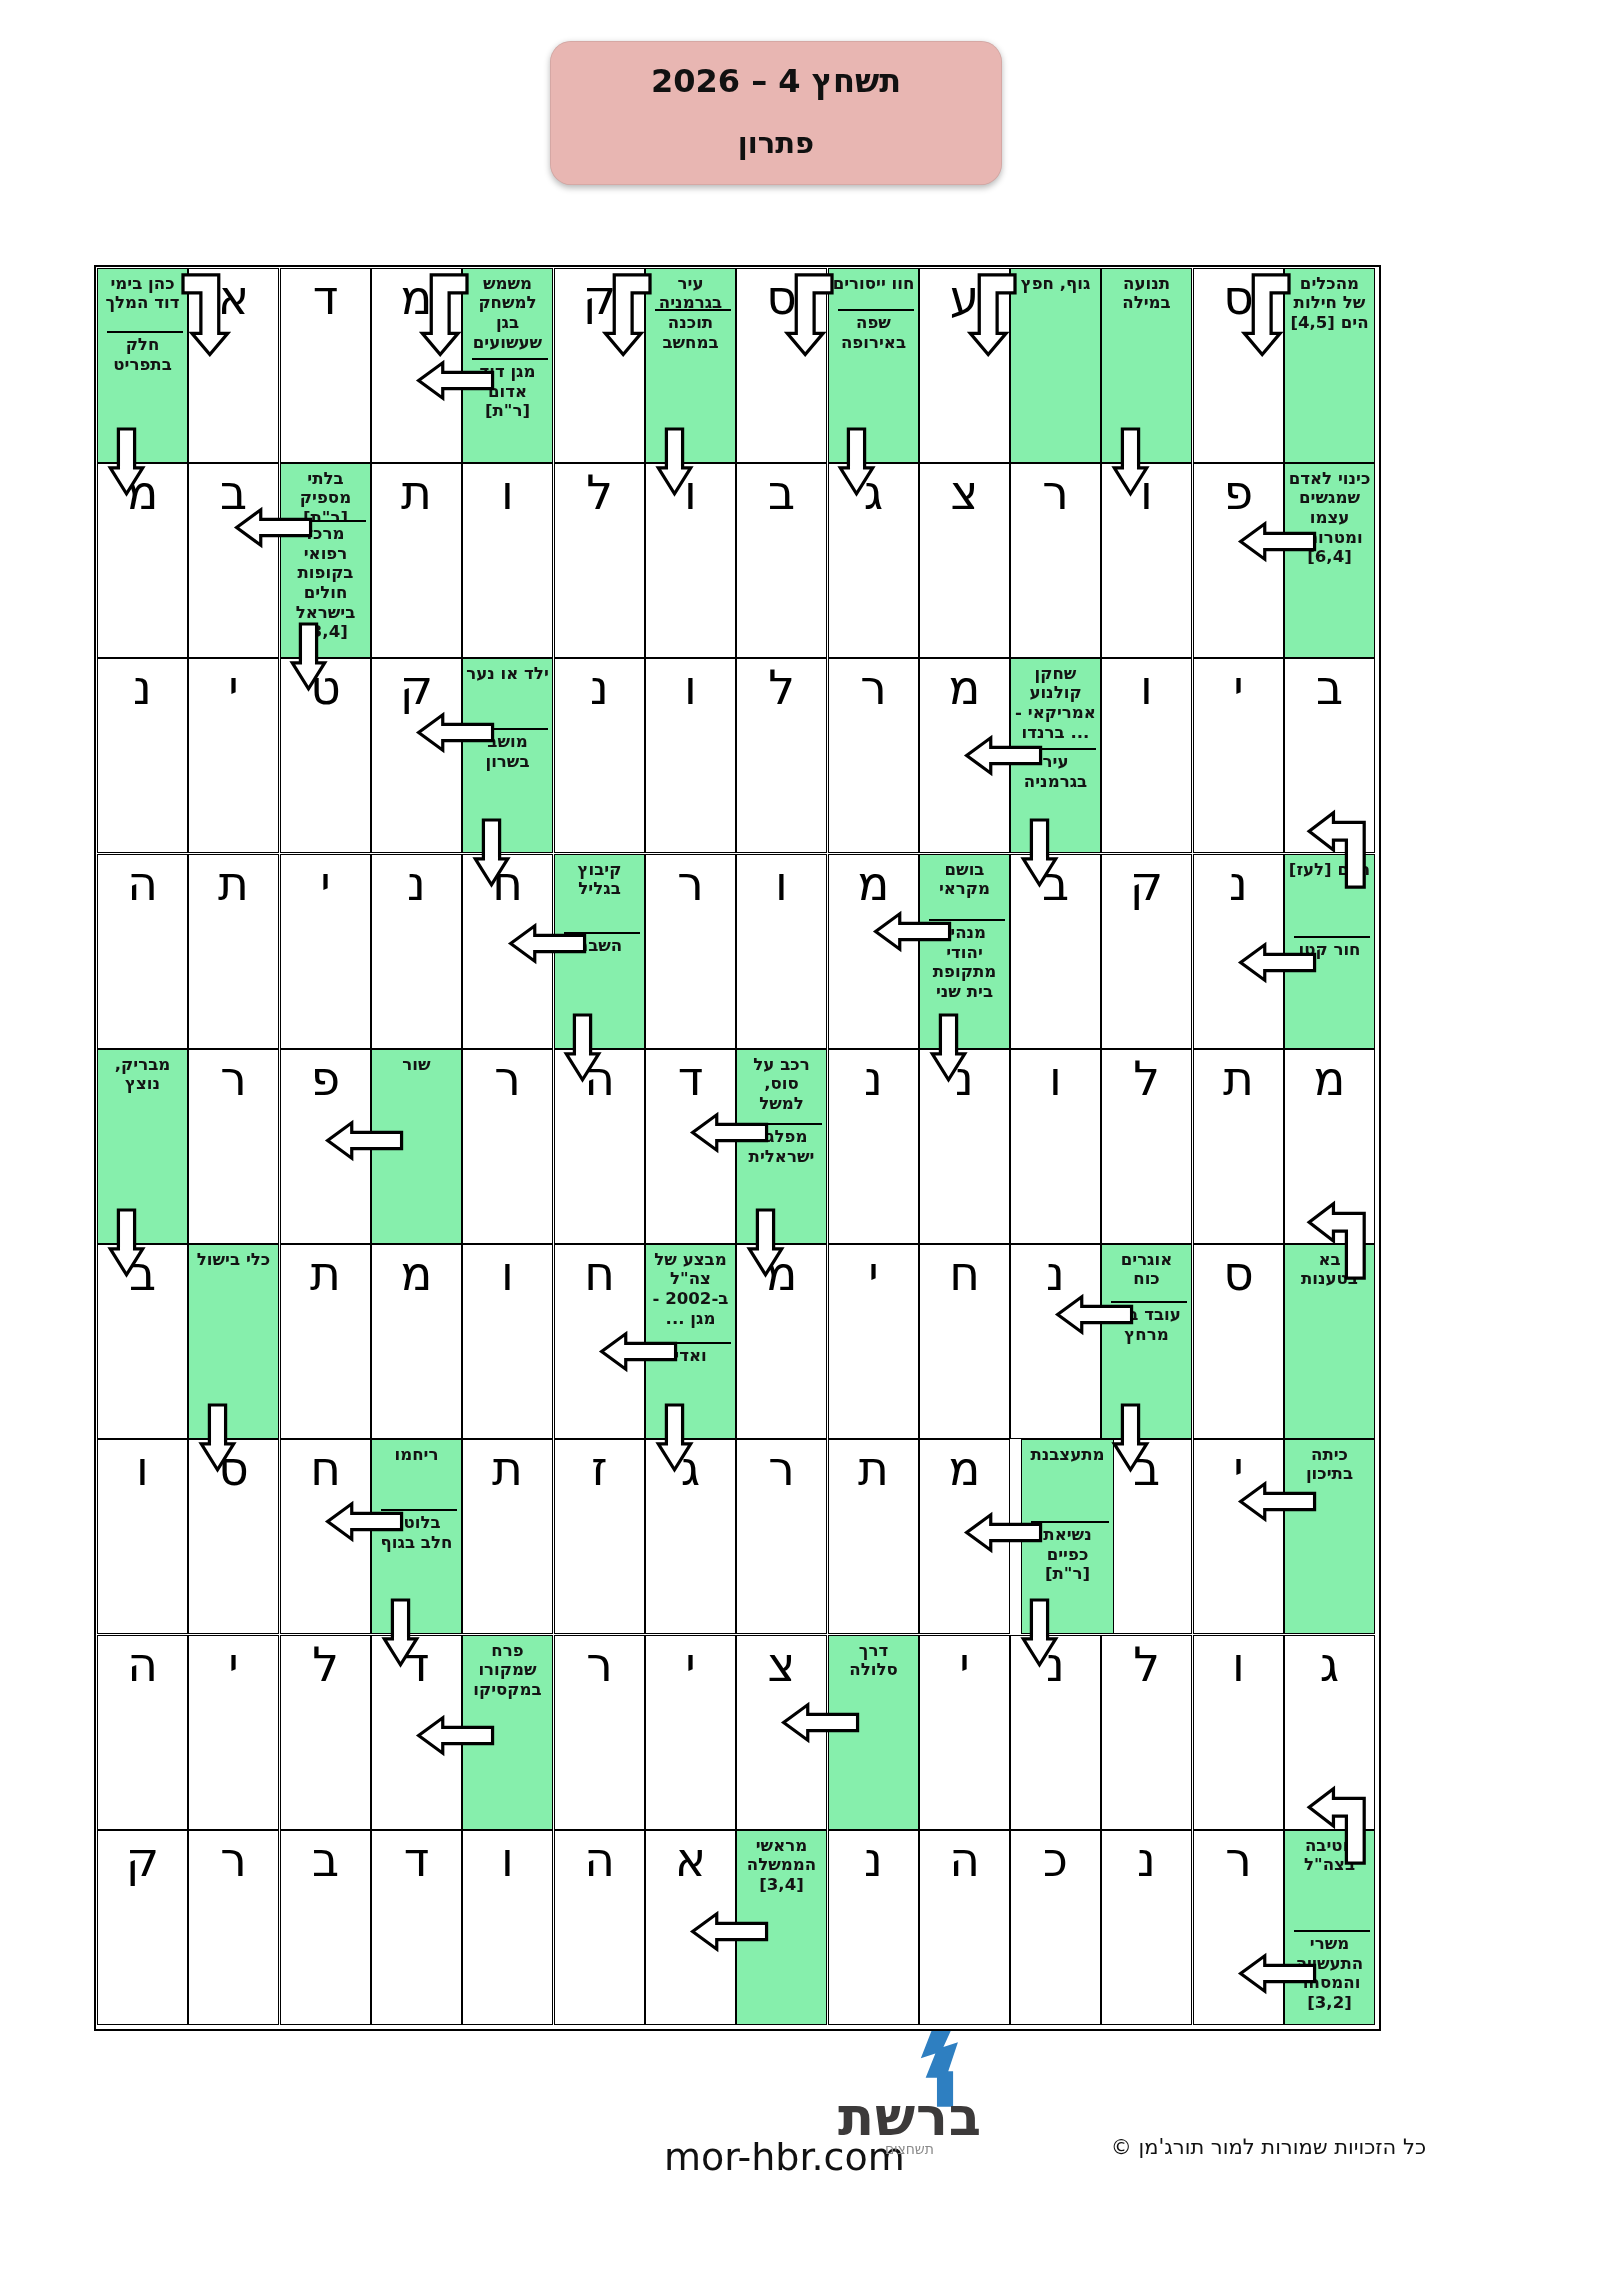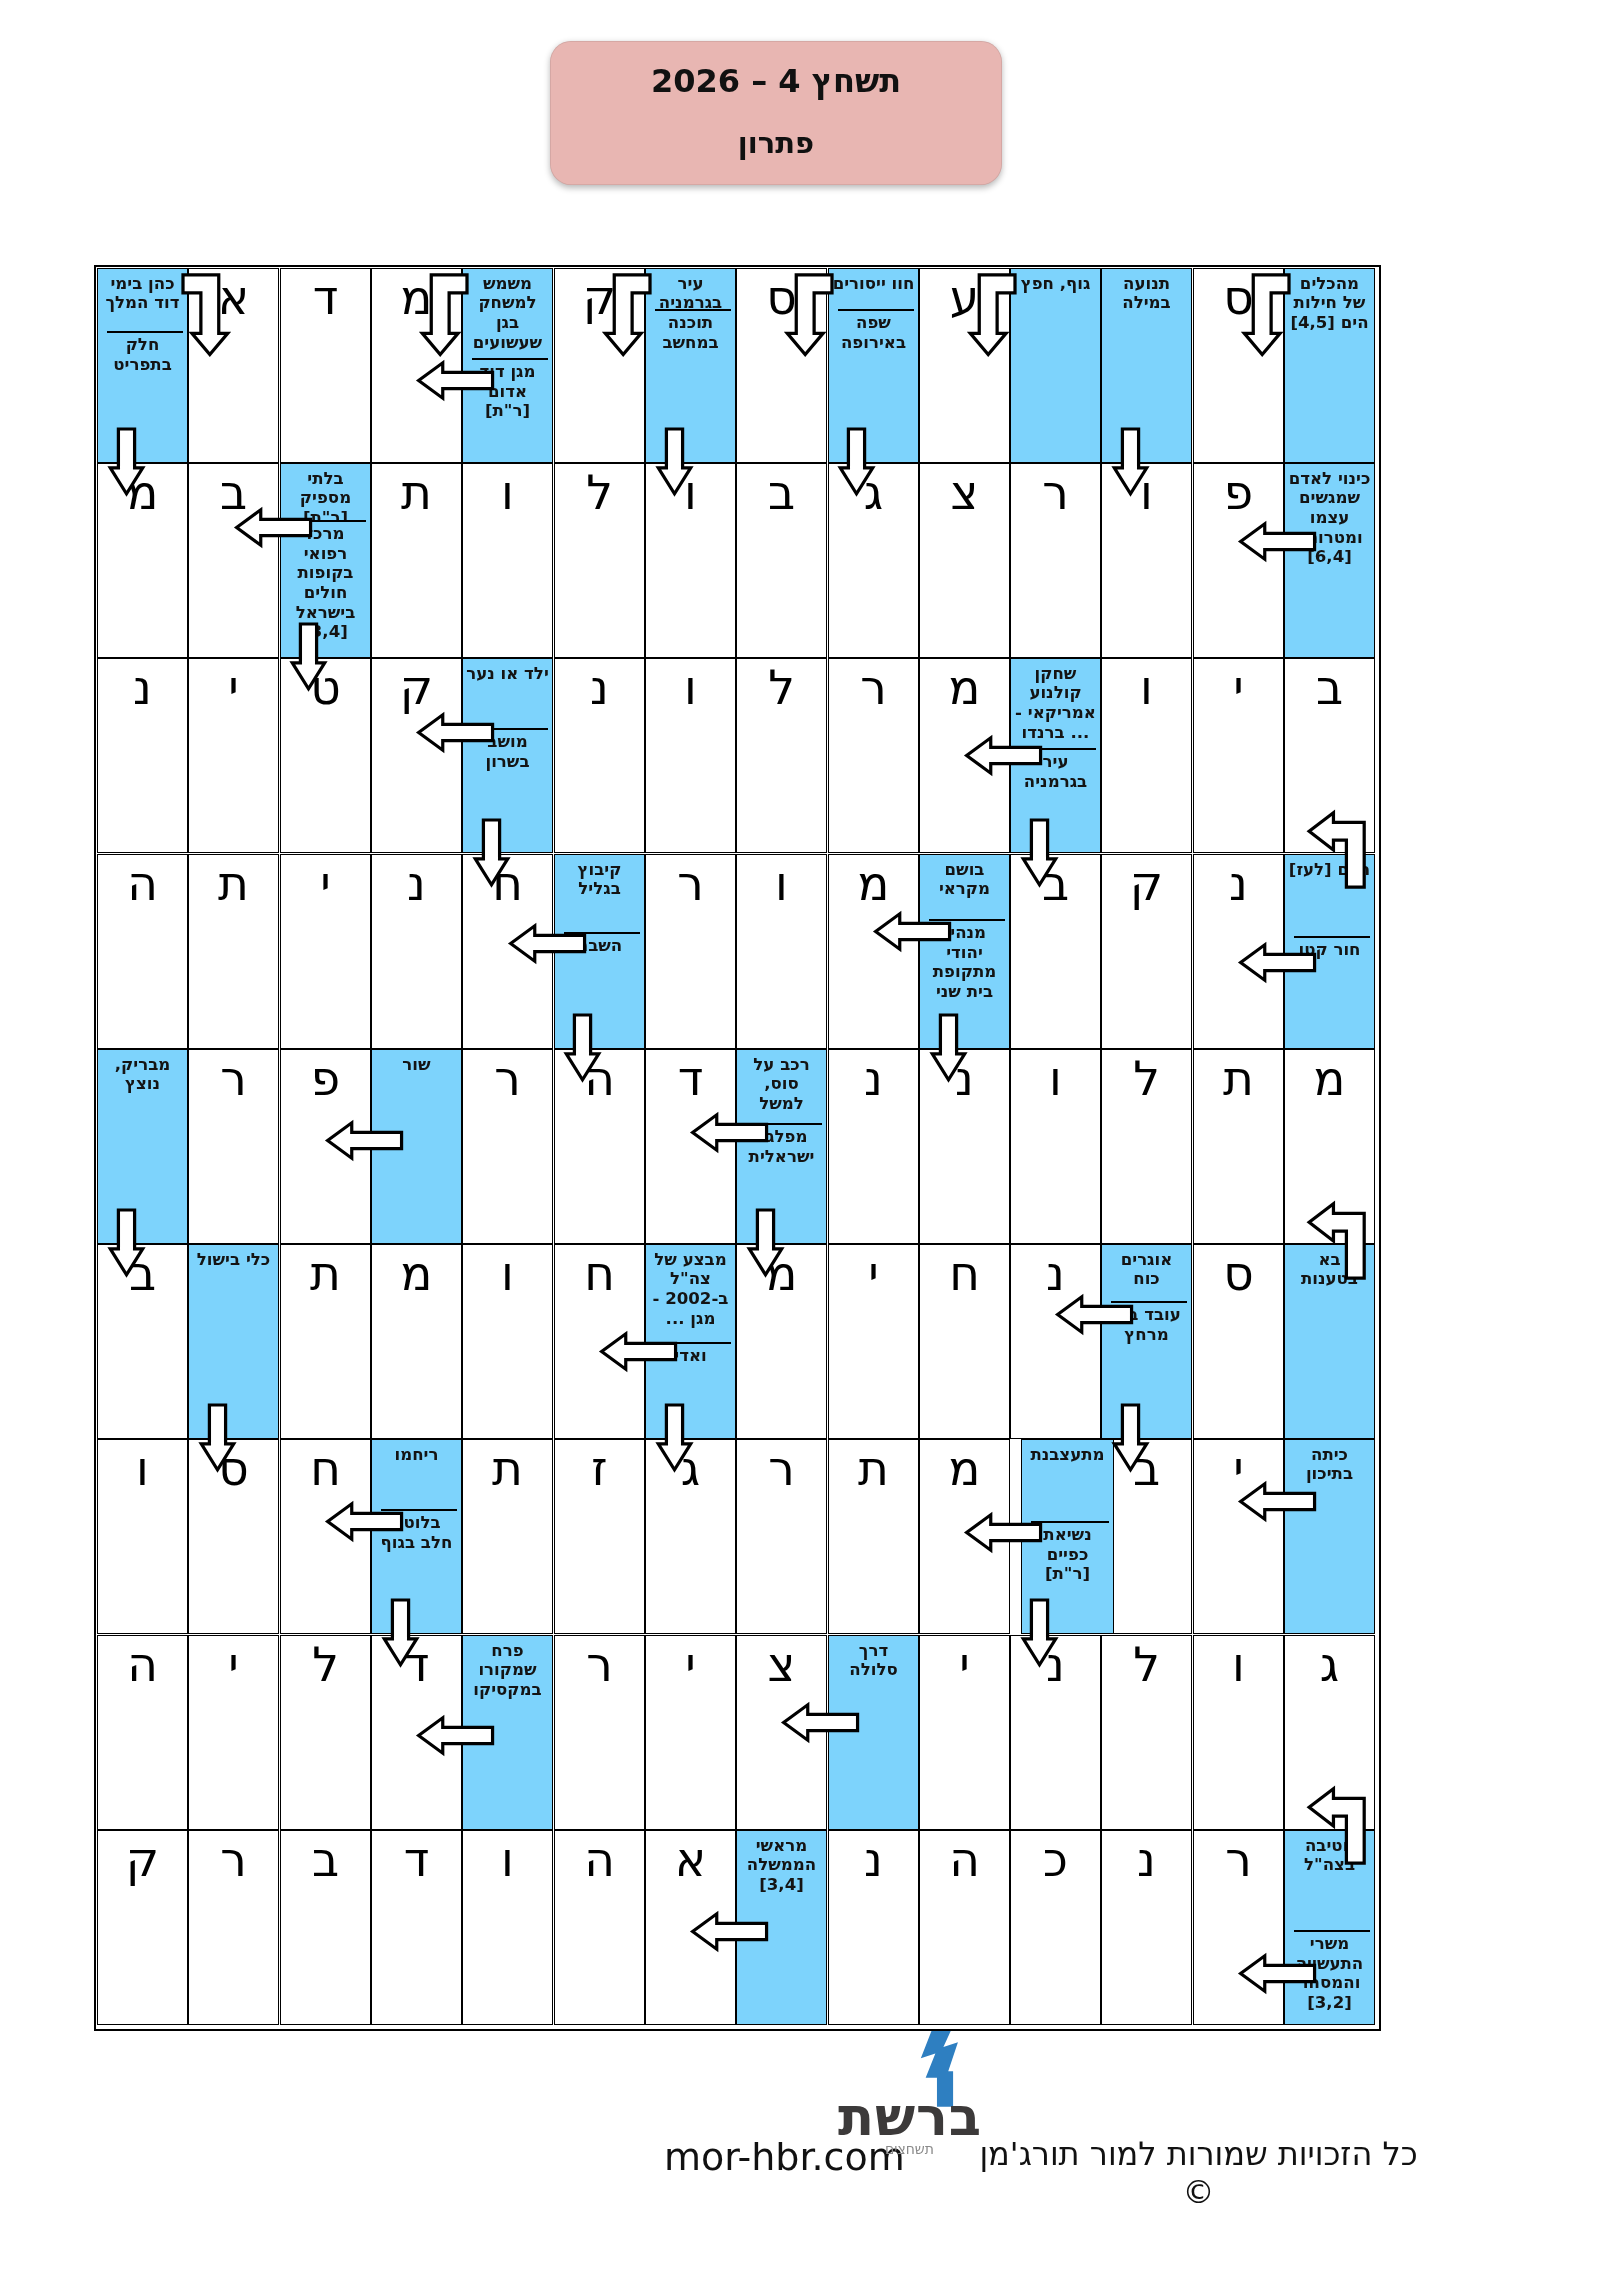--- a/index.html
+++ b/index.html
@@ -4,36 +4,36 @@
 <style>
   html,body{margin:0;padding:0;background:#ffffff;}
   body{width:1623px;height:2295px;position:relative;font-family:"DejaVu Sans",sans-serif;direction:rtl;overflow:hidden;}
   #title-box{position:absolute;left:550px;top:41px;width:452px;height:144px;background:#e8b6b2;
     border-radius:21px;text-align:center;box-shadow:0 2.4px 6.5px rgba(0,0,0,.28), inset 0 0 0 0.8px rgba(0,0,0,.10);}
   #title-box .t1{margin-top:21px;font-size:32px;font-weight:bold;color:#111;}
   #title-box .t2{margin-top:26px;font-size:29px;font-weight:bold;color:#111;}
   #grid{position:absolute;left:97px;top:268px;width:1278px;height:1757px;}
   #grid-border{position:absolute;left:94px;top:265px;width:1283px;height:1762px;border:2.4px solid #000;z-index:6;pointer-events:none;}
   .cell{position:absolute;box-sizing:border-box;border:1.2px solid #000;background:#fff;overflow:hidden;}
-  .cell.pink{background:#7dd3fc;}
+  .cell.pink{background:#86efac;}
   .letter-cell{display:flex;justify-content:center;align-items:flex-start;padding-top:4.9px;font-size:47px;line-height:1;color:#000;}
   .clue-cell{font-size:16.6px;font-weight:bold;line-height:1.18;text-align:center;color:#141414;
     padding:4.9px 3.2px 3.2px 3.2px;display:flex;flex-direction:column;}
   .clue-top{flex:0 0 auto;overflow:hidden;}
   .clue-sep{flex:0 0 auto;border-top:2.4px solid #000;width:92%;margin:0 0.8px 2.4px auto;}
   .clue-bottom{flex:0 0 auto;}
   svg.arrow{position:absolute;z-index:7;overflow:visible;}
   svg.arrow polygon{fill:#ffffff;stroke:#000000;stroke-width:4;stroke-linejoin:miter;}
   #footer{position:absolute;left:0;top:2021px;width:1623px;height:244px;}
   #site-url{position:absolute;left:664px;top:114px;font-size:38px;color:#111;direction:ltr;font-family:"DejaVu Sans",sans-serif;}
   #logo{position:absolute;left:838px;top:8px;width:138px;height:162px;}
   #logo .logo-main{position:absolute;left:0px;top:57px;font-size:53px;font-weight:bold;color:#3c3a3a;letter-spacing:0.8px;}
   #logo .logo-sub{position:absolute;left:47px;top:112px;font-size:14px;color:#8a8a8a;}
   #logo svg{position:absolute;left:78px;top:0px;}
-  #copyright{position:absolute;left:971px;top:114px;width:455px;font-size:32px;color:#111;text-align:center;}
+  #copyright{position:absolute;left:971px;top:114px;width:455px;font-size:21px;color:#111;text-align:right;}
 </style>
 </head>
 <body>
 
 <div class="page">
 
   <div id="title-box">
     <div class="t1">תשחץ 4 – 2026</div>
     <div class="t2">פתרון</div>
   </div>

